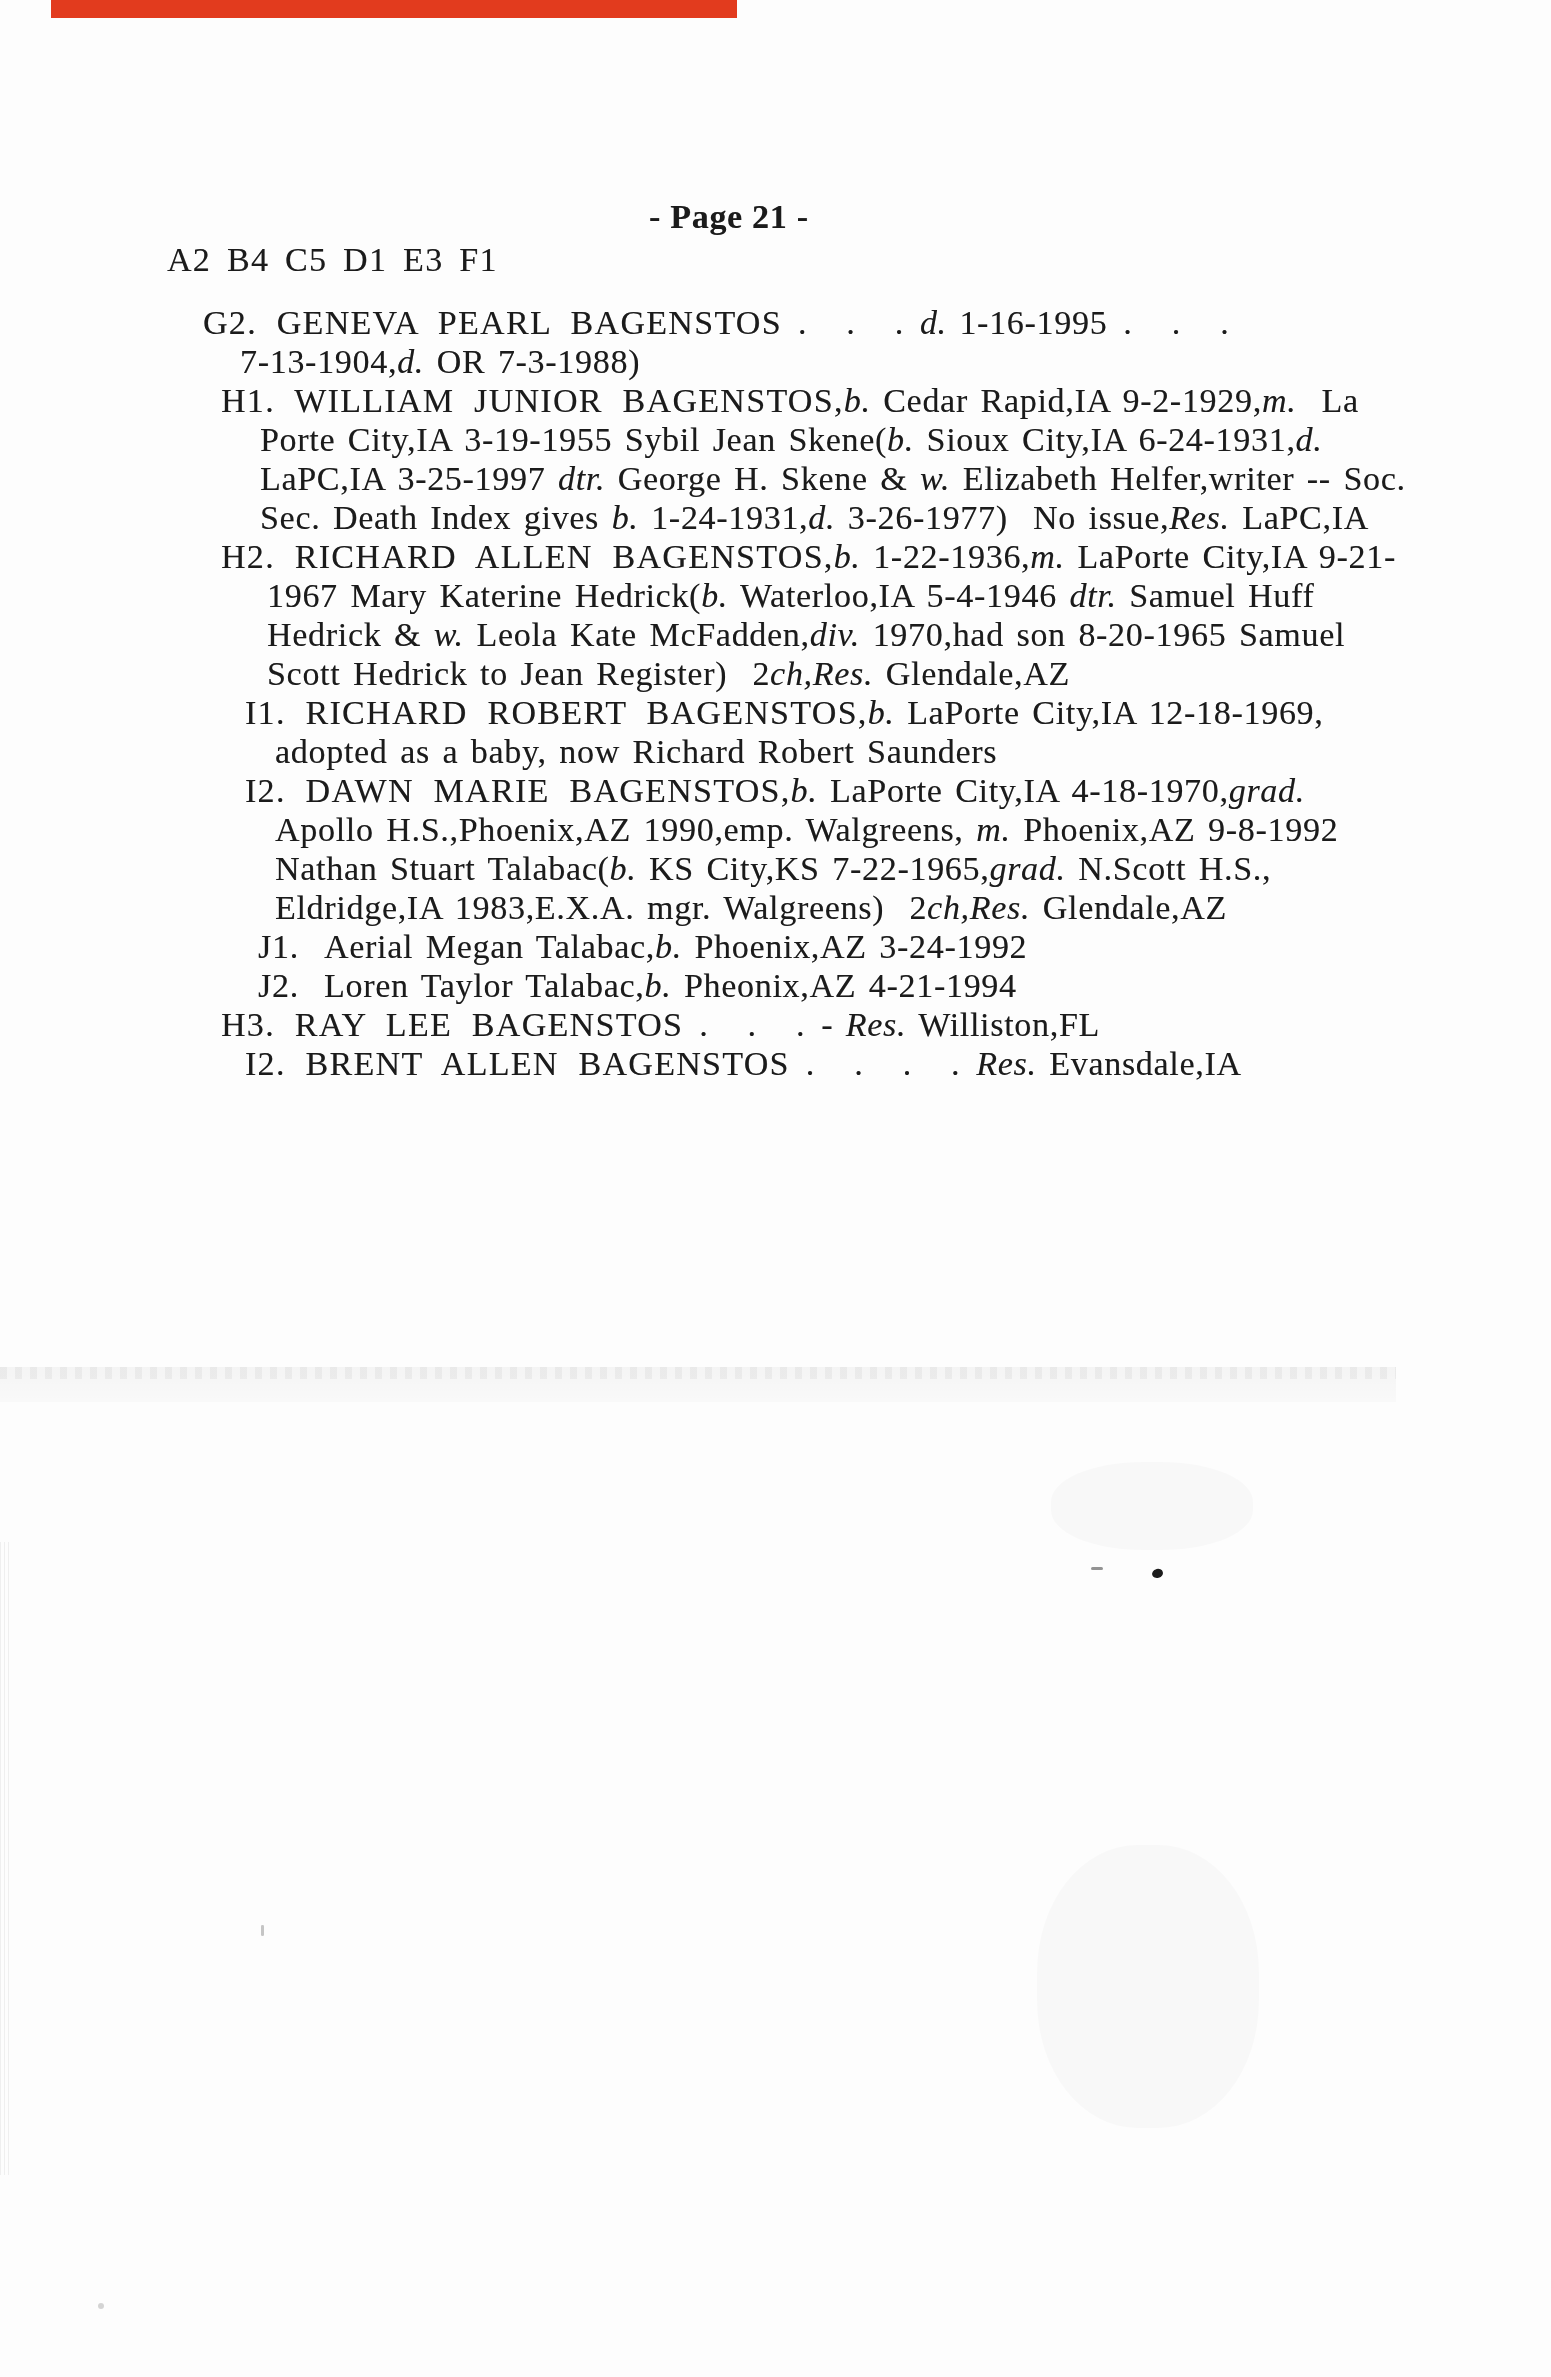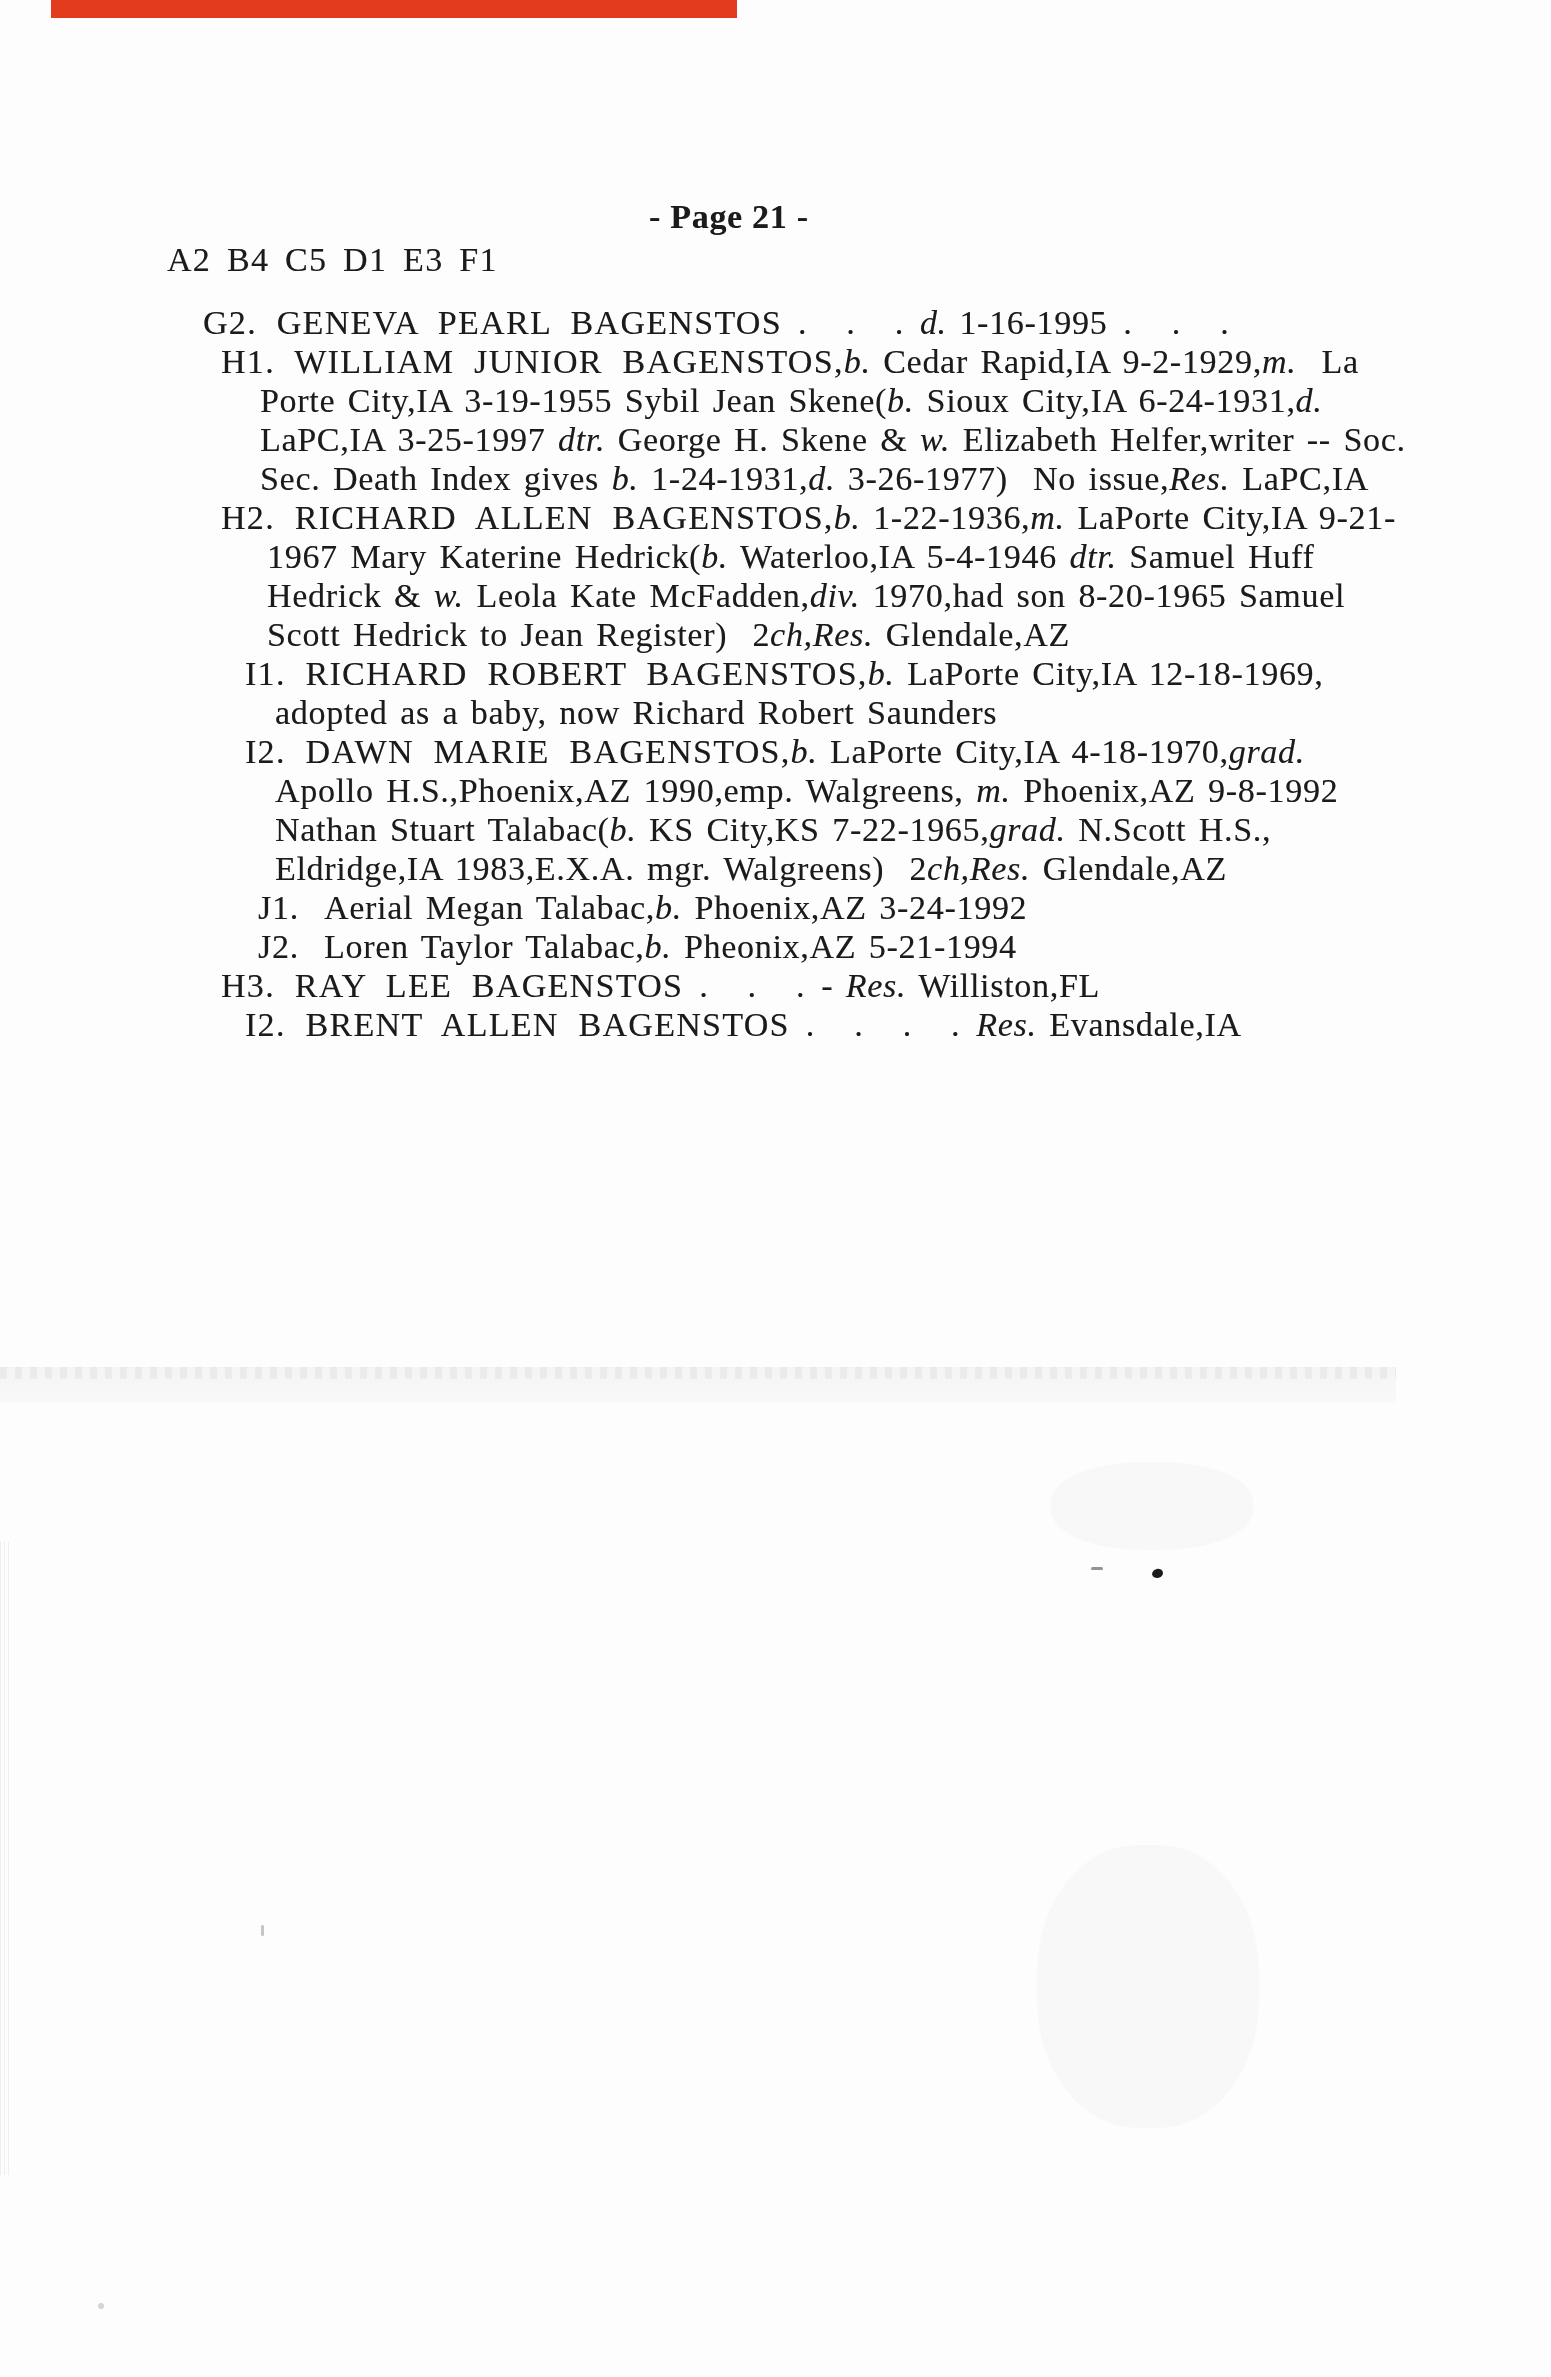--- a/index.html
+++ b/index.html
@@ -114,34 +114,35 @@
   <div class="ink-dot"></div>
   <div class="ink-dash"></div>
   <div class="small-mark"></div>
   <div class="faint-dot"></div>
 
   <div class="page-header">- Page 21 -</div>
   <div class="lineage-code">A2 B4 C5 D1 E3 F1</div>
 
   <div class="text-block">
       <div class="line in-g"><span class="caps">G2. GENEVA PEARL BAGENSTOS</span><span class="dots">. . .</span><span class="italic">d.</span><span class="plain"> 1-16-1995</span><span class="dots">. . .</span></div>
+      <div class="line in-gc"><span class="plain">7-13-1904,</span><span class="italic">d.</span><span class="plain"> OR 7-3-1988)</span></div>
       <div class="line in-h"><span class="caps">H1. WILLIAM JUNIOR BAGENSTOS,</span><span class="italic">b.</span><span class="plain"> Cedar Rapid,IA 9-2-1929,</span><span class="italic">m.</span><span class="plain"> &nbsp;La</span></div>
       <div class="line in-hc"><span class="plain">Porte City,IA 3-19-1955 Sybil Jean Skene(</span><span class="italic">b.</span><span class="plain"> Sioux City,IA 6-24-1931,</span><span class="italic">d.</span></div>
       <div class="line in-hc"><span class="plain">LaPC,IA 3-25-1997 </span><span class="italic">dtr.</span><span class="plain"> George H. Skene &amp; </span><span class="italic">w.</span><span class="plain"> Elizabeth Helfer,writer -- Soc.</span></div>
       <div class="line in-hc"><span class="plain">Sec. Death Index gives </span><span class="italic">b.</span><span class="plain"> 1-24-1931,</span><span class="italic">d.</span><span class="plain"> 3-26-1977) &nbsp;No issue,</span><span class="italic">Res.</span><span class="plain"> LaPC,IA</span></div>
       <div class="line in-h"><span class="caps">H2. RICHARD ALLEN BAGENSTOS,</span><span class="italic">b.</span><span class="plain"> 1-22-1936,</span><span class="italic">m.</span><span class="plain"> LaPorte City,IA 9-21-</span></div>
       <div class="line in-hc2"><span class="plain">1967 Mary Katerine Hedrick(</span><span class="italic">b.</span><span class="plain"> Waterloo,IA 5-4-1946 </span><span class="italic">dtr.</span><span class="plain"> Samuel Huff</span></div>
       <div class="line in-hc2"><span class="plain">Hedrick &amp; </span><span class="italic">w.</span><span class="plain"> Leola Kate McFadden,</span><span class="italic">div.</span><span class="plain"> 1970,had son 8-20-1965 Samuel</span></div>
       <div class="line in-hc2"><span class="plain">Scott Hedrick to Jean Register) &nbsp;2</span><span class="italic">ch,Res.</span><span class="plain"> Glendale,AZ</span></div>
       <div class="line in-i"><span class="caps">I1. RICHARD ROBERT BAGENSTOS,</span><span class="italic">b.</span><span class="plain"> LaPorte City,IA 12-18-1969,</span></div>
       <div class="line in-ic"><span class="plain">adopted as a baby, now Richard Robert Saunders</span></div>
       <div class="line in-i"><span class="caps">I2. DAWN MARIE BAGENSTOS,</span><span class="italic">b.</span><span class="plain"> LaPorte City,IA 4-18-1970,</span><span class="italic">grad.</span></div>
       <div class="line in-ic"><span class="plain">Apollo H.S.,Phoenix,AZ 1990,emp. Walgreens, </span><span class="italic">m.</span><span class="plain"> Phoenix,AZ 9-8-1992</span></div>
       <div class="line in-ic"><span class="plain">Nathan Stuart Talabac(</span><span class="italic">b.</span><span class="plain"> KS City,KS 7-22-1965,</span><span class="italic">grad.</span><span class="plain"> N.Scott H.S.,</span></div>
       <div class="line in-ic"><span class="plain">Eldridge,IA 1983,E.X.A. mgr. Walgreens) &nbsp;2</span><span class="italic">ch,Res.</span><span class="plain"> Glendale,AZ</span></div>
       <div class="line in-j"><span class="plain">J1. &nbsp;Aerial Megan Talabac,</span><span class="italic">b.</span><span class="plain"> Phoenix,AZ 3-24-1992</span></div>
-      <div class="line in-j"><span class="plain">J2. &nbsp;Loren Taylor Talabac,</span><span class="italic">b.</span><span class="plain"> Pheonix,AZ 5-21-1994</span></div>
+      <div class="line in-j"><span class="plain">J2. &nbsp;Loren Taylor Talabac,</span><span class="italic">b.</span><span class="plain"> Pheonix,AZ 4-21-1994</span></div>
       <div class="line in-h"><span class="caps">H3. RAY LEE BAGENSTOS</span><span class="dots">. . .</span><span class="plain">- </span><span class="italic">Res.</span><span class="plain"> Williston,FL</span></div>
       <div class="line in-i"><span class="caps">I2. BRENT ALLEN BAGENSTOS</span><span class="dots">. . . .</span><span class="italic">Res.</span><span class="plain"> Evansdale,IA</span></div>
     </div>
 
 </div>
 
 
 </body></html>

